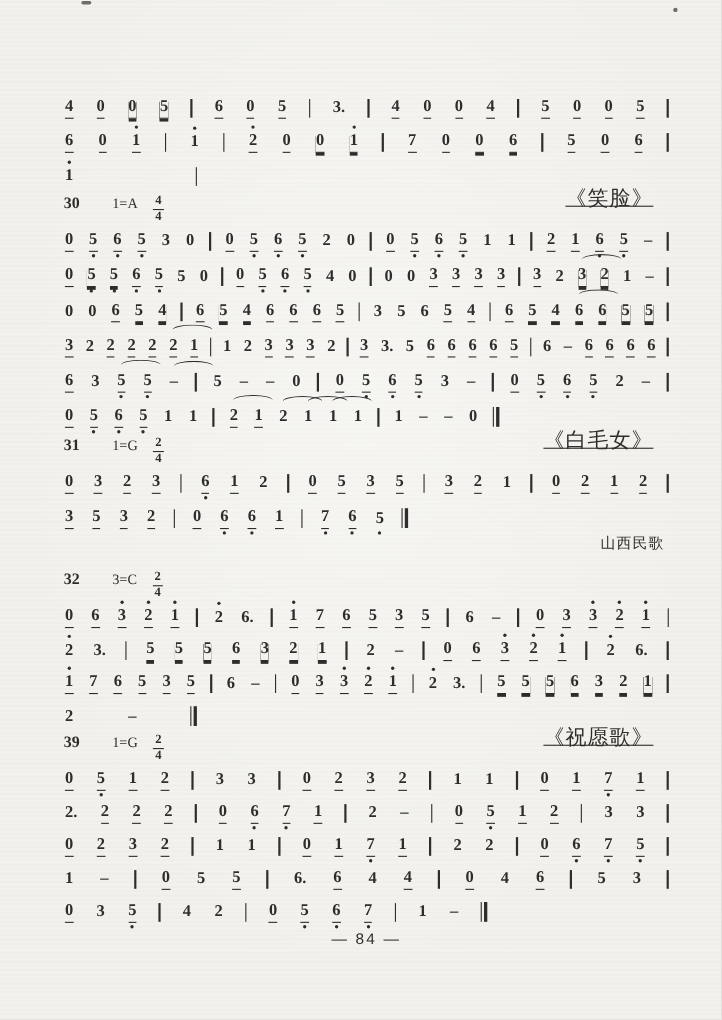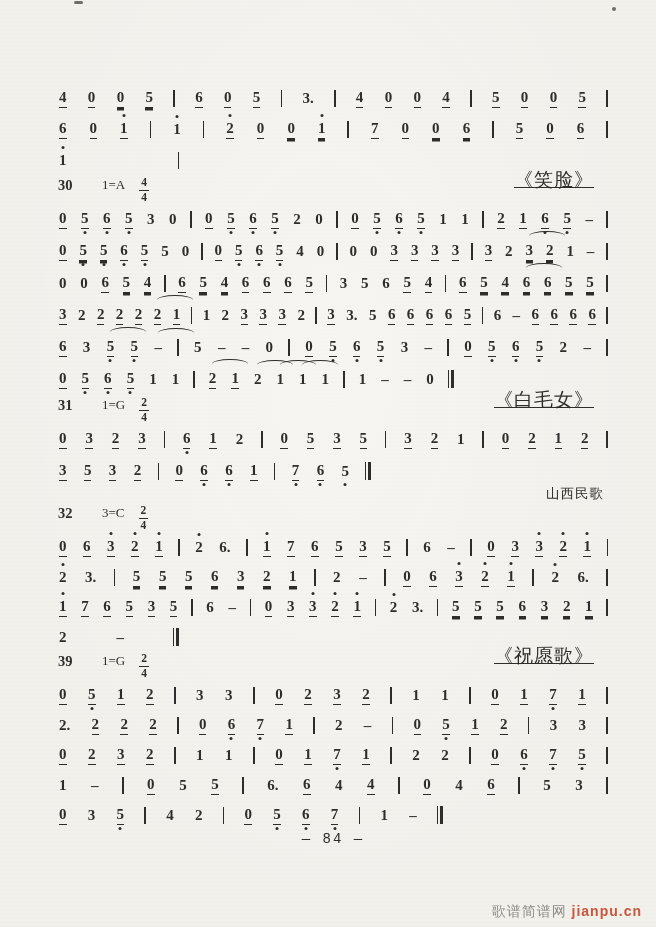--- a/index.html
+++ b/index.html
@@ -66,28 +66,28 @@
 
   
   .exhead{position:relative;display:flex;align-items:flex-start;height:24px;margin:2px 0 4px;}
   .exnum{font-family:"Liberation Serif",serif;font-weight:bold;font-size:14.5px;width:44px;}
   .exkey{font-family:"Liberation Serif",serif;font-weight:normal;font-size:13px;margin-right:14px;}
   .ts{display:inline-flex;flex-direction:column;align-items:center;line-height:1;
       font-family:"Liberation Serif",serif;font-weight:bold;font-size:11.5px;}
   .ts .tstop{border-bottom:1.2px solid var(--ink);padding:0 2px 1px;}
   .ts .tsbot{padding-top:1px;}
   .extitle{position:absolute;right:14px;top:-10px;font-size:19px;letter-spacing:1px;text-decoration:underline;}
-  .credit{text-align:right;font-size:13.5px;margin:-4px 4px 2px 0;min-height:18px;letter-spacing:1px;}
+  .credit{text-align:right;font-size:13.5px;margin:-4px 4px 16px 0;min-height:18px;letter-spacing:1px;}
 
   .section-title{
     text-align:center;font-size:19px;font-weight:bold;letter-spacing:2px;
     margin:10px 0 8px;height:28px;line-height:28px;
   }
   .footer{
-    text-align:center;font-family:Liberation Mono, monospace;
+    text-align:center;font-family:Liberation Sans, sans-serif;
     font-size:14px;margin-top:4px;letter-spacing:2px;
   }
   .watermark{
     position:absolute;right:14px;bottom:6px;font-size:14px;letter-spacing:1px;
   }
   .wm-cn{color:#8f8d88;}
   .wm-site{color:var(--accent);font-weight:bold;font-family:"Liberation Sans",sans-serif;}
 </style>
 </head>
 <body>
@@ -605,17 +605,13 @@
           <span class="bar"></span>
           <span class="note"><span class="n">1</span></span>
           <span class="note"><span class="n">–</span></span>
           <span class="dbar"></span>
         </div>
       </div>
   </div>
 
   <div class="footer">— 84 —</div>
 
-  <div class="watermark">
-    <span class="wm-cn">歌谱简谱网</span>
-    <span class="wm-site">jianpu.cn</span>
-  </div>
 </div>
 
 </body></html>

